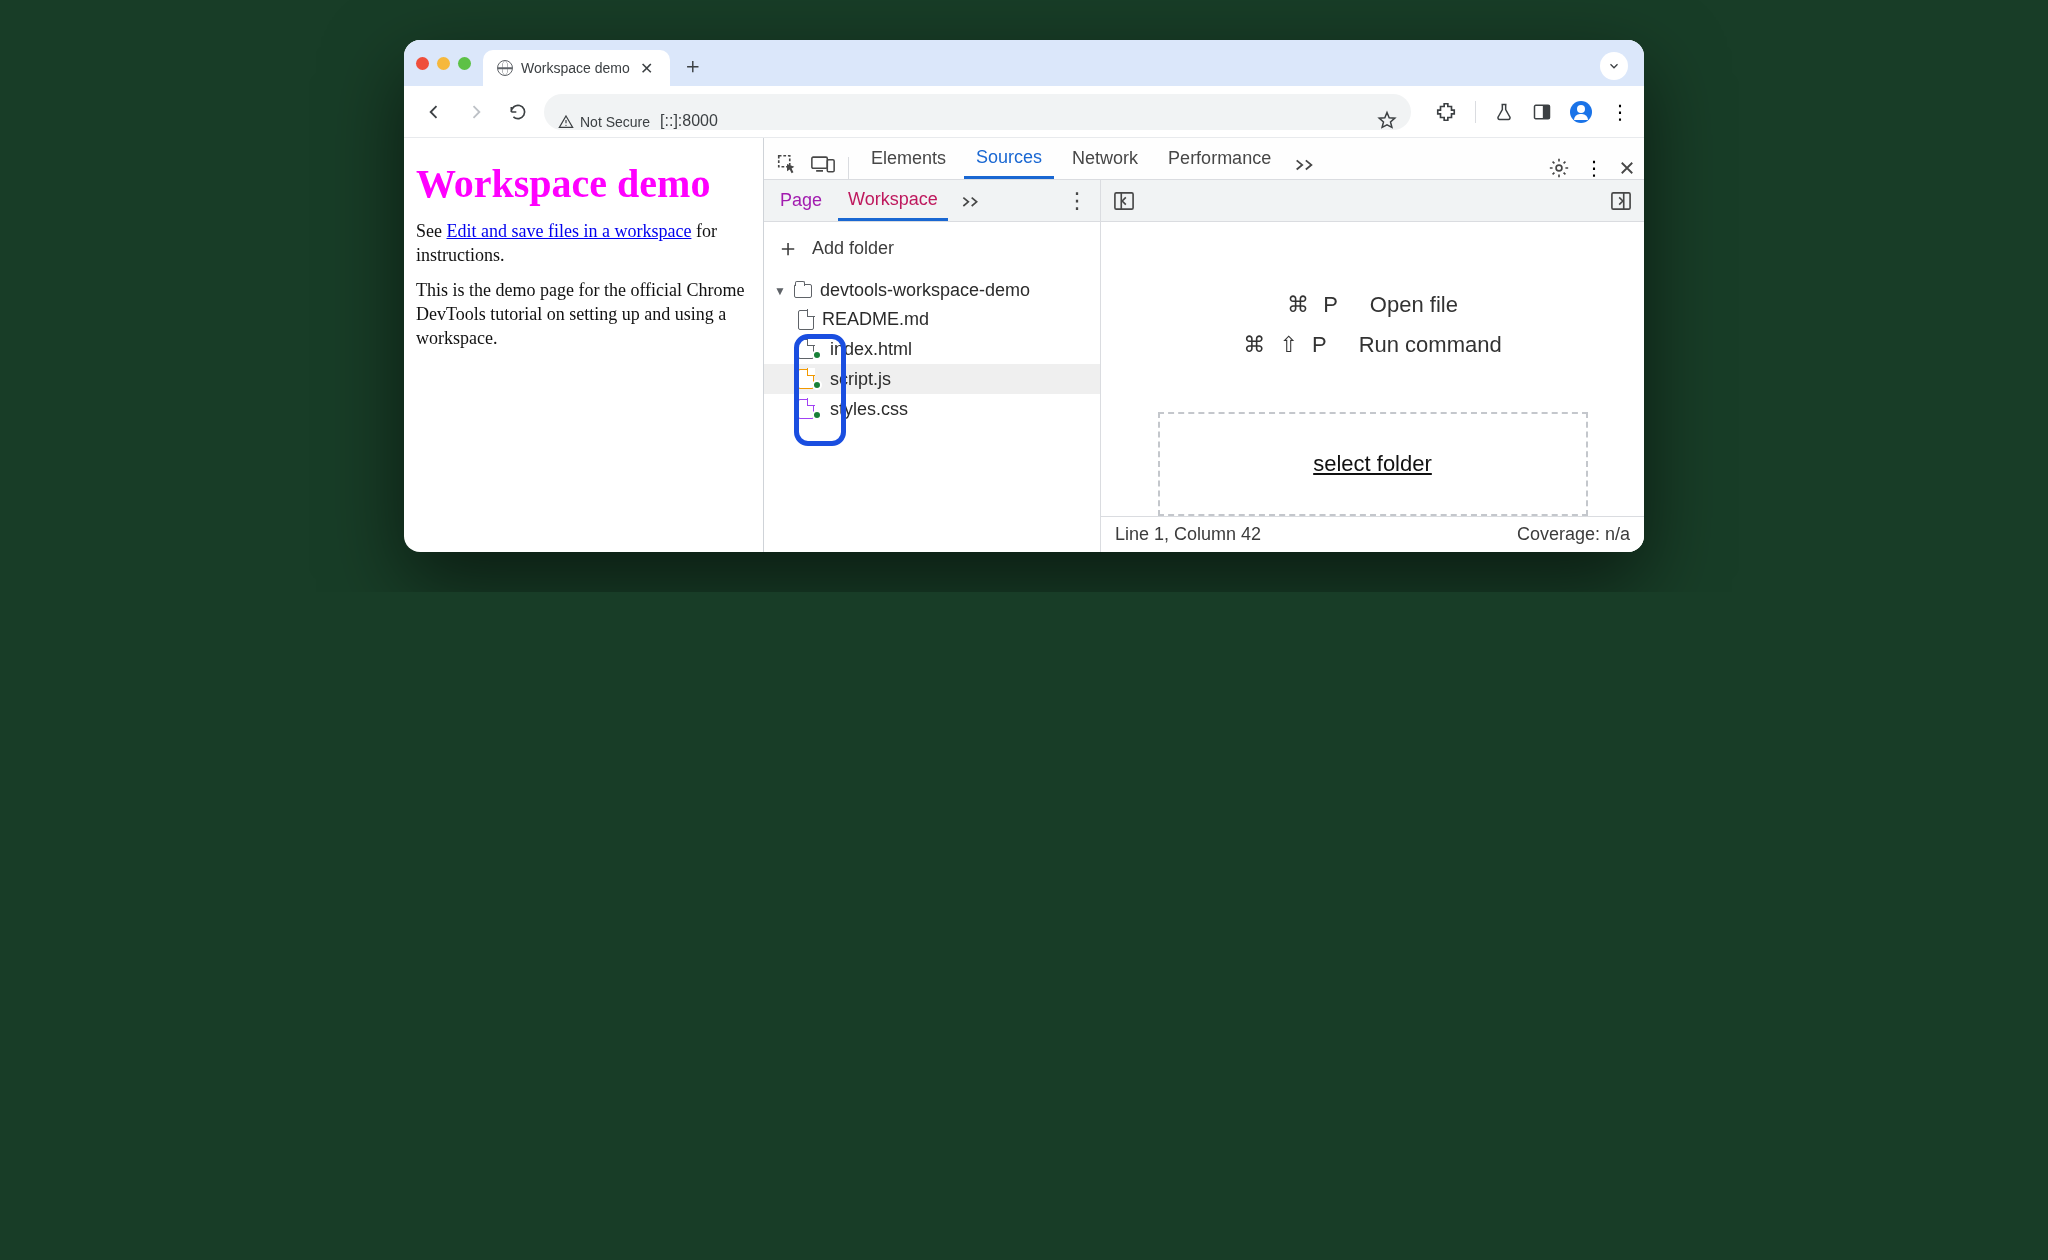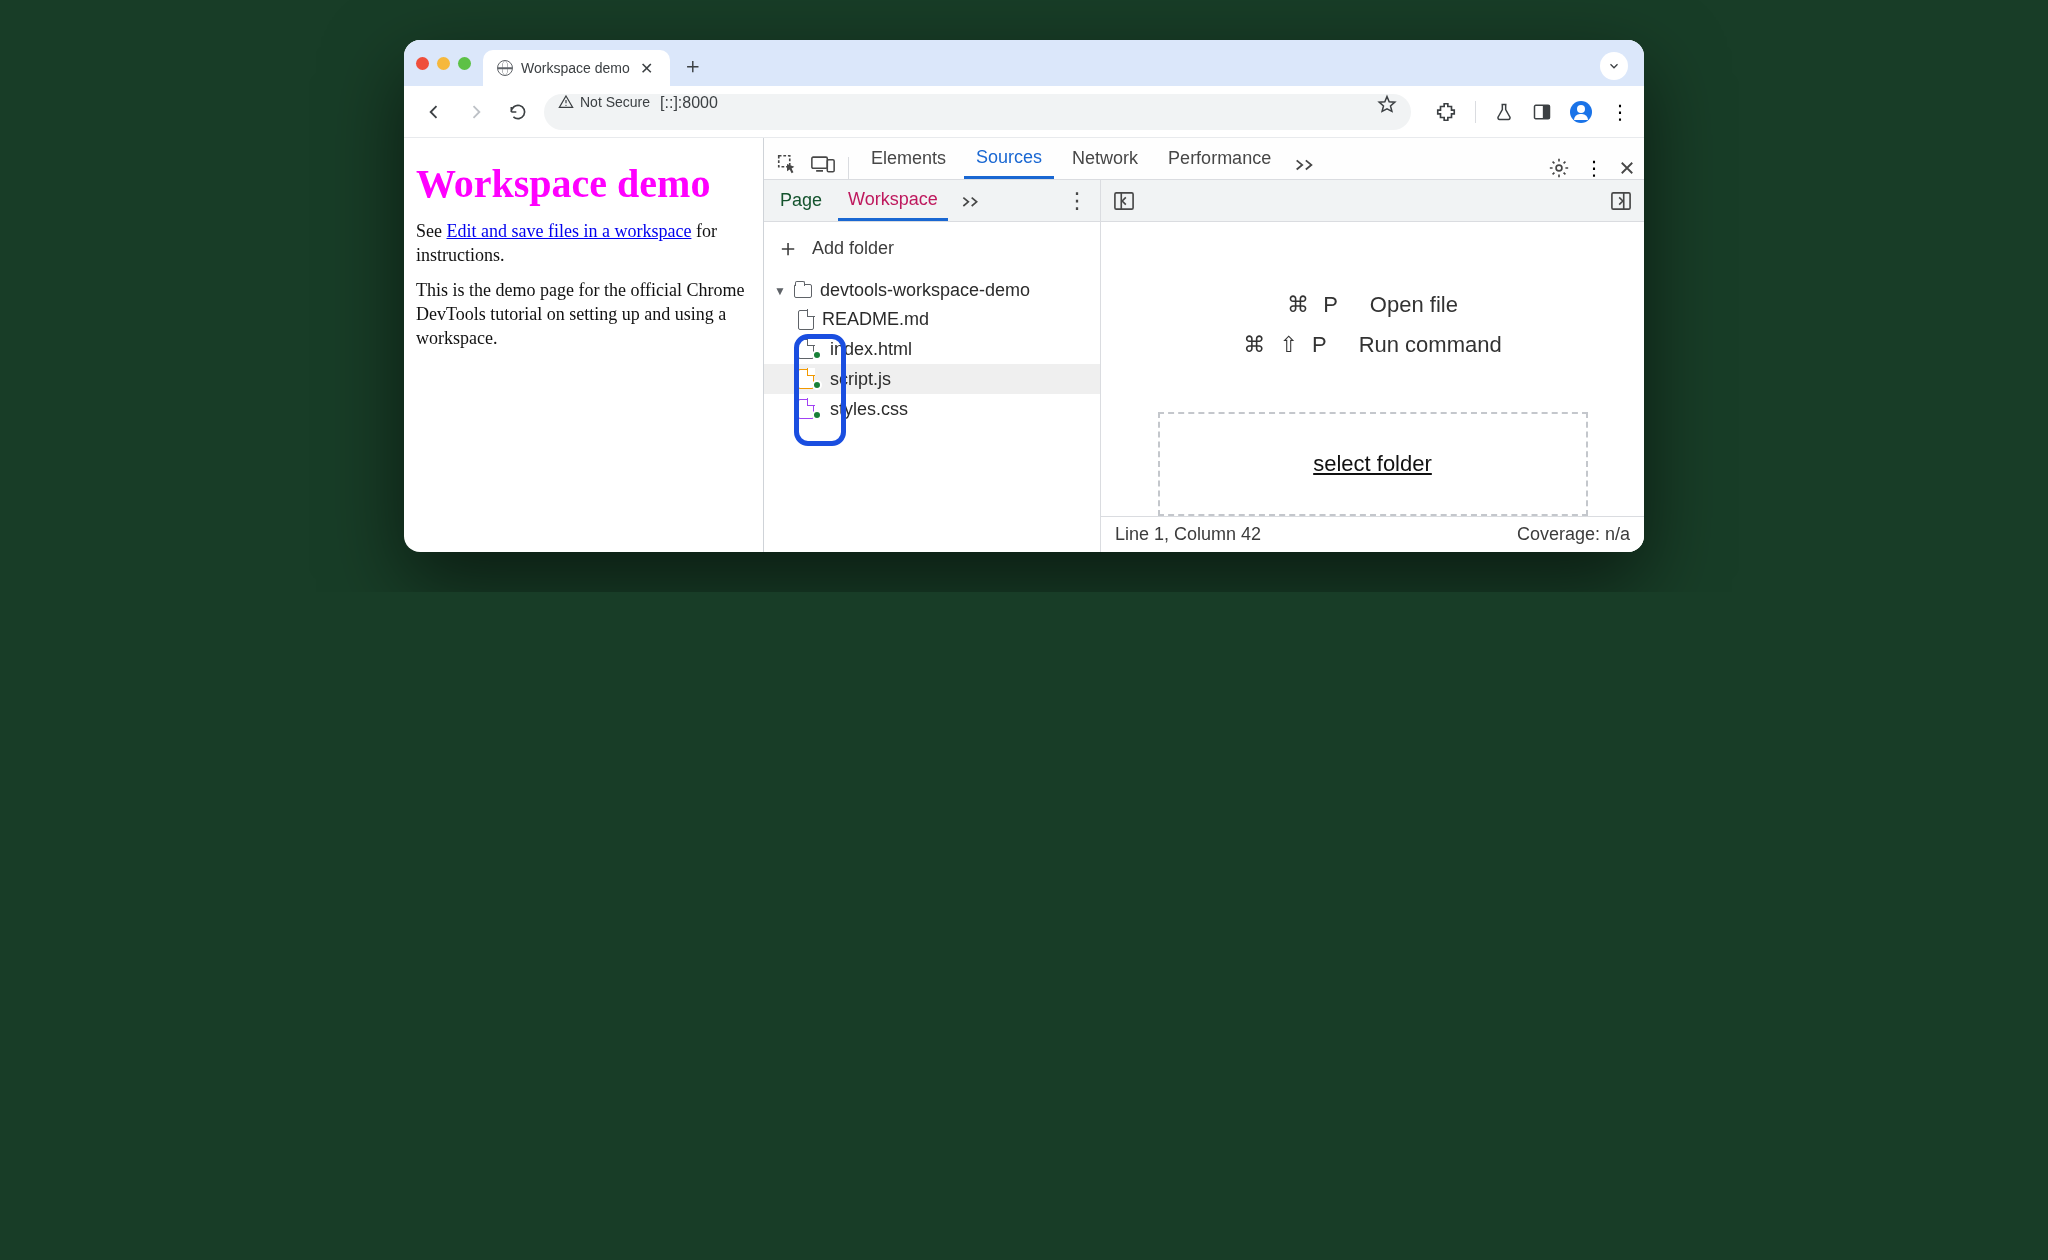--- a/index.html
+++ b/index.html
@@ -54,21 +54,21 @@
   .chev-down { margin-left:auto; margin-right:4px; margin-top:6px; width:28px;height:28px;border-radius:50%;background:#fff;display:flex;align-items:center;justify-content:center;color:#3c4043;}
   
   .toolbar {
     background:#fff; height:52px; display:flex; align-items:center; gap:10px;
     padding:0 14px; border-bottom:1px solid #e8eaed;
   }
   .tbtn { width:32px;height:32px;display:flex;align-items:center;justify-content:center;color:#3c4043;border-radius:50%; }
   .tbtn.disabled { color:#bdc1c6; }
   .omnibox {
     flex:1; height:36px; border-radius:20px; background:#f1f3f4;
-    display:flex; align-items:flex-start; gap:10px; padding:0 14px; color:#3c4043; font-size:16px;
+    display:flex; align-items:flex-end; gap:10px; padding:0 14px; color:#3c4043; font-size:16px;
   }
   .sec-warn { display:flex;align-items:center;gap:6px; font-size:14px;}
   .url-text { color:#3c4043; }
   .star { margin-left:auto; }
   .tool-right { display:flex; align-items:center; gap:18px; margin-left:14px; }
   .divider { width:1px; height:22px; background:#dadce0; }
   .avatar { width:22px;height:22px;background:#1a73e8; border-radius:50%; position:relative; }
   .avatar::after { content:""; position:absolute; top:4px; left:7px; width:8px;height:8px;background:#fff;border-radius:50%; }
   .avatar::before { content:""; position:absolute; bottom:3px; left:4px; right:4px; height:6px; background:#fff; border-radius:6px 6px 0 0;}
   .dots3 { font-size:20px; line-height:10px; letter-spacing:0; }
@@ -86,21 +86,21 @@
   }
   .dt-icon { width:30px;height:30px;display:flex;align-items:center;justify-content:center;color:#474747; }
   .dt-tabbar .sep { width:1px;height:22px;background:#dadce0; margin:0 4px; }
   .dt-tab { padding:0 12px; height:100%; display:flex;align-items:center; color:#474747; font-size:18px; }
   .dt-tab.active { color:#1967d2; border-bottom:3px solid #1967d2; }
   .dt-right { margin-left:auto; display:flex; align-items:center; gap:14px; }
   
   .sources { flex:1; display:flex; }
   .nav-col { width:337px; display:flex; flex-direction:column; border-right:1px solid #dadce0; }
   .nav-tabs { display:flex; align-items:center; height:42px; background:#f1f3f4; border-bottom:1px solid #dadce0; padding:0 6px; gap:6px; }
-  .nav-tab { padding:0 10px; height:100%; display:flex;align-items:center; font-size:18px; color:#14532d; }
+  .nav-tab { padding:0 10px; height:100%; display:flex;align-items:center; font-size:18px; color:#a21caf; }
   .nav-tab.active { color:#be185d; border-bottom:3px solid #1967d2; }
   .nav-more { margin-left:auto; font-size:22px; color:#474747; padding:0 6px;}
   .addfolder { display:flex; align-items:center; gap:12px; padding:10px 12px; font-size:18px; color:#3c3c3c; }
   .addfolder .plus { font-size:24px; font-weight:300; }
   .tree { padding:2px 0 10px 0; font-size:18px; color:#2b2b2b; }
   .tree-row { display:flex; align-items:center; gap:8px; padding:4px 10px; }
   .tree-row.selected { background:#efefef; }
   .tree-indent1 { padding-left:34px; }
   .caret { font-size:12px; color:#5f6368; }
   .folder-ic { width:18px;height:14px;border:1.6px solid #5f6368;border-radius:2px; position:relative; }

